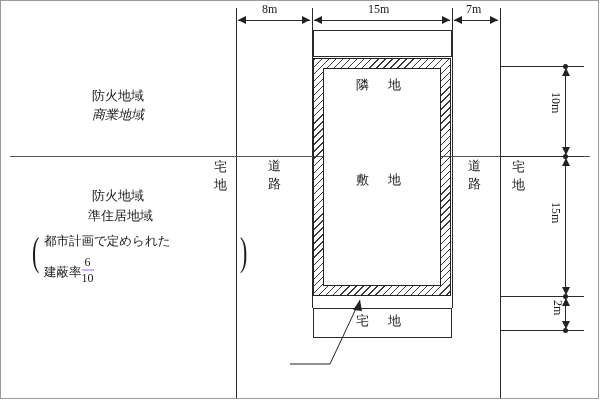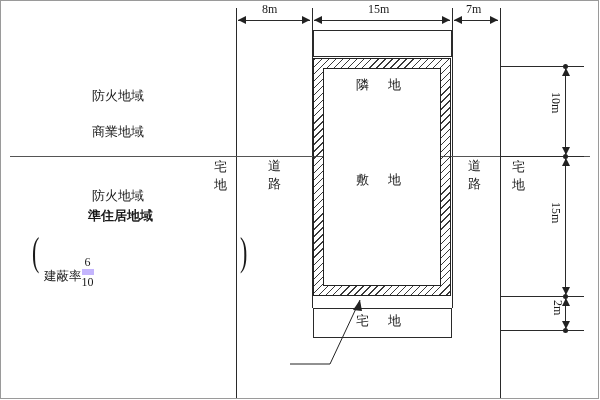--- a/index.html
+++ b/index.html
@@ -116,21 +116,21 @@
     transform-origin: right center;
   }
   .frac {
     display: inline-block;
     text-align: center;
     vertical-align: -0.45em;
     font-size: 12px;
     line-height: 1.05;
   }
   .frac .num { display: block; }
-  .frac .den { display: block; border-top: 6px solid #c4b5fd; padding-top: 1px; }
+  .frac .den { display: block; border-top: 2px solid #c4b5fd; padding-top: 1px; }
   .note {
     position: absolute;
     font-size: 12px;
     line-height: 1.5;
     white-space: nowrap;
   }
   .callout {
     position: absolute;
     overflow: visible;
   }
@@ -183,27 +183,28 @@
   <div class="vtxt" style="left:214px; top:148px;">宅
 地</div>
   <div class="vtxt" style="left:268px; top:148px;">道
 路</div>
   <div class="vtxt" style="left:468px; top:148px;">道
 路</div>
   <div class="vtxt" style="left:512px; top:148px;">宅
 地</div>
 
   <div class="txt" style="left:92px; top:88px;">防火地域</div>
-  <div class="txt" style="left:92px; top:124px;">商業地域</div>
+  <div class="txt" style="left:92px; top:107px;font-style:italic;">商業地域</div>
 
   <div class="txt" style="left:92px; top:188px;">防火地域</div>
-  <div class="txt" style="left:88px; top:208px;font-weight:bold;">準住居地域</div>
+  <div class="txt" style="left:88px; top:208px;">準住居地域</div>
 
   <div class="bracket" style="left:32px; top:232px;">(</div>
   <div class="bracket right" style="left:234px; top:232px;">)</div>
+  <div class="txt" style="left:44px; top:234px; font-size:12.5px;">都市計画で定められた</div>
   <div class="txt" style="left:44px; top:256px; font-size:12.5px;">
     <span>建蔽率</span><span class="frac"><span class="num">6</span><span class="den">10</span></span>
   </div>
 
   <div class="ln hline thin" style="left:500px; top:66px; width:84px;"></div>
   <div class="ln hline thin" style="left:500px; top:156px; width:84px;"></div>
   <div class="ln hline thin" style="left:500px; top:296px; width:84px;"></div>
   <div class="ln hline thin" style="left:500px; top:330px; width:84px;"></div>
 
   <div class="dot" style="left:563px; top:64px;"></div>

